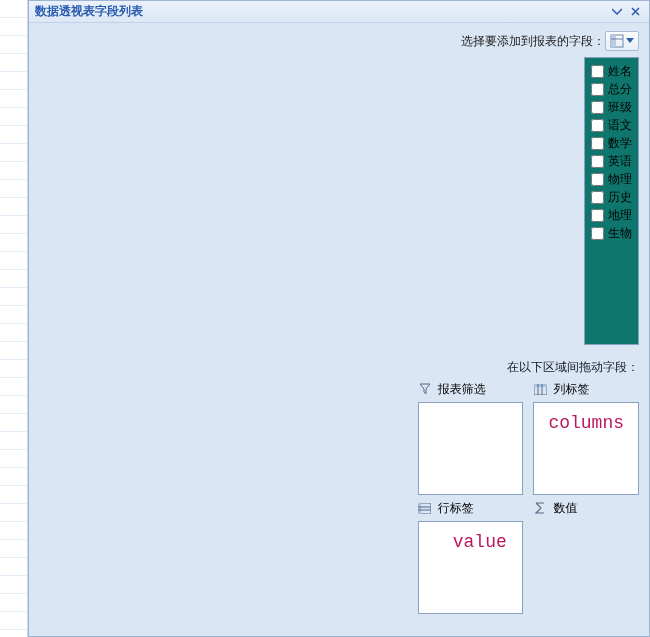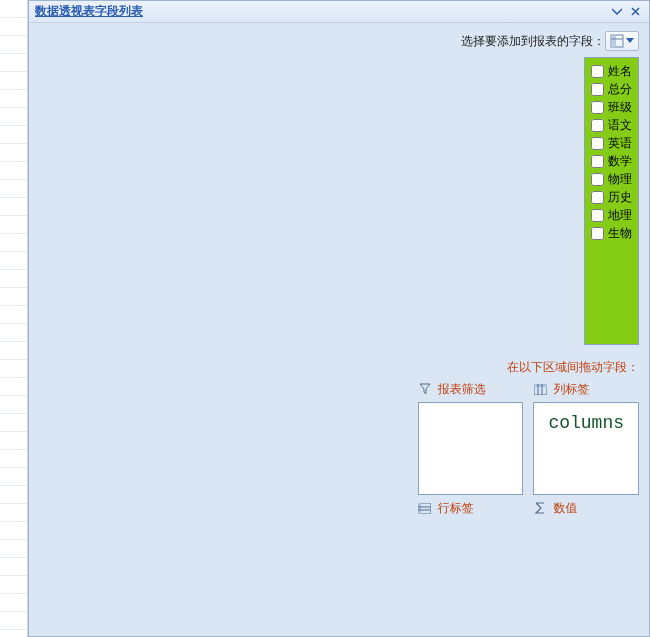--- a/index.html
+++ b/index.html
@@ -36,21 +36,21 @@
   .titlebar {
     height: 22px;
     background: linear-gradient(#eaf1fb, #dde8f6);
     border-bottom: 1px solid #c0d0e6;
     display: flex;
     align-items: center;
     padding: 0 6px;
     color: #2a5db0;
     font-weight: bold;
   }
-  .titlebar .title { flex: 1; text-decoration: underline; }
+  .titlebar .title { flex: 1; }
   .titlebar .ctrl {
     width: 16px; height: 16px;
     display: flex; align-items: center; justify-content: center;
     cursor: pointer;
     color: #2a5db0;
     margin-left: 2px;
   }
   .body {
     flex: 1;
     padding: 8px 10px 10px 10px;
@@ -72,72 +72,72 @@
     padding: 2px 4px;
     display: flex;
     align-items: center;
     gap: 2px;
     cursor: pointer;
     border-radius: 2px;
     height: 20px;
   }
   .tools-btn svg { display:block; }
   .field-list {
-    background: #84cc16;
+    background: #0f766e;
     border: 1px solid #8aa2c2;
     flex: 0 0 288px;
     overflow: auto;
     padding: 4px 6px;
   }
   .field-item {
     display: flex;
     align-items: center;
     height: 18px;
     gap: 4px;
     cursor: default;
   }
   .field-item input[type=checkbox] {
     width: 13px; height: 13px;
     cursor: pointer;
   }
   .drag-instruction {
     margin: 14px 0 4px 0;
-    color: #c2410c;
+    color: #0f172a;
   }
   .areas {
     display: grid;
     grid-template-columns: 1fr 1fr;
     grid-template-rows: auto 1fr auto 1fr;
     column-gap: 10px;
     row-gap: 4px;
     flex: 1;
     min-height: 0;
   }
   .area-label {
     display: flex;
     align-items: center;
     gap: 6px;
-    color: #c2410c;
+    color: #000000;
     height: 18px;
   }
   .area-label .icon {
     width: 14px; height: 14px;
     display: flex; align-items: center; justify-content: center;
   }
   .area-box {
     background: #fff;
     border: 1px solid #8aa2c2;
     min-height: 70px;
     padding: 10px 14px;
     overflow: auto;
   }
   .annot {
     font-family: "Courier New", monospace;
     font-size: 18px;
-    color: #14532d;
+    color: #be185d;
   }
   .bottom-row {
     display: flex;
     align-items: center;
     margin-top: 8px;
     height: 4px;
   }
 </style>
 </head>
 <body>
@@ -224,25 +224,25 @@
         <div class="field-item">
           <input type="checkbox" style="">
           <span>班级</span>
         </div>
         <div class="field-item">
           <input type="checkbox" style="">
           <span>语文</span>
         </div>
         <div class="field-item">
           <input type="checkbox" style="">
+          <span>数学</span>
+        </div>
+        <div class="field-item">
+          <input type="checkbox" style="">
           <span>英语</span>
-        </div>
-        <div class="field-item">
-          <input type="checkbox" style="">
-          <span>数学</span>
         </div>
         <div class="field-item">
           <input type="checkbox" style="">
           <span>物理</span>
         </div>
         <div class="field-item">
           <input type="checkbox" style="">
           <span>历史</span>
         </div>
         <div class="field-item">
@@ -301,19 +301,22 @@
       <div class="area-label">
         <span class="icon">
           <svg width="12" height="12" viewBox="0 0 12 12">
               <path d="M2 1 H10 M2 1 L7 6 L2 11 H10" fill="none" stroke="#556b8a" stroke-width="1.2"></path>
             </svg>
         </span>
         <span>数值</span>
       </div>
 
 
+      <div class="area-box">
+        <span class="annot" style="padding-left:20px;">value</span>
+      </div>
 
     </div>
 
     <div class="bottom-row"></div>
 
   </div>
 </div>
 
 </body></html>

